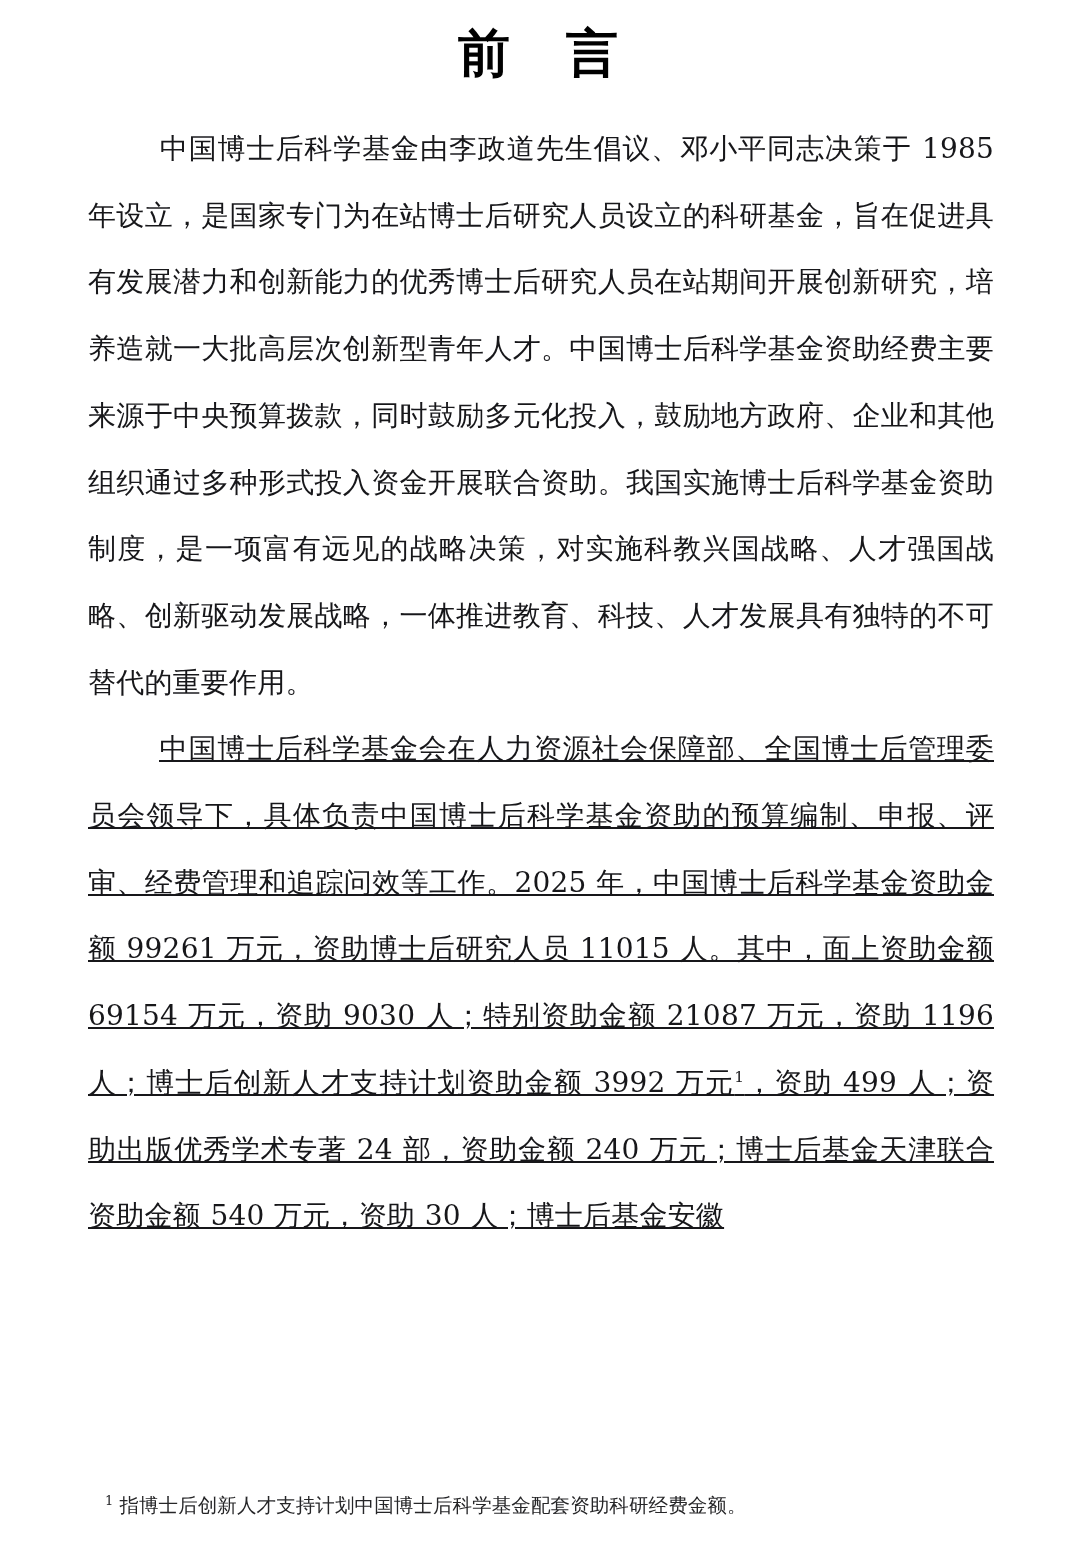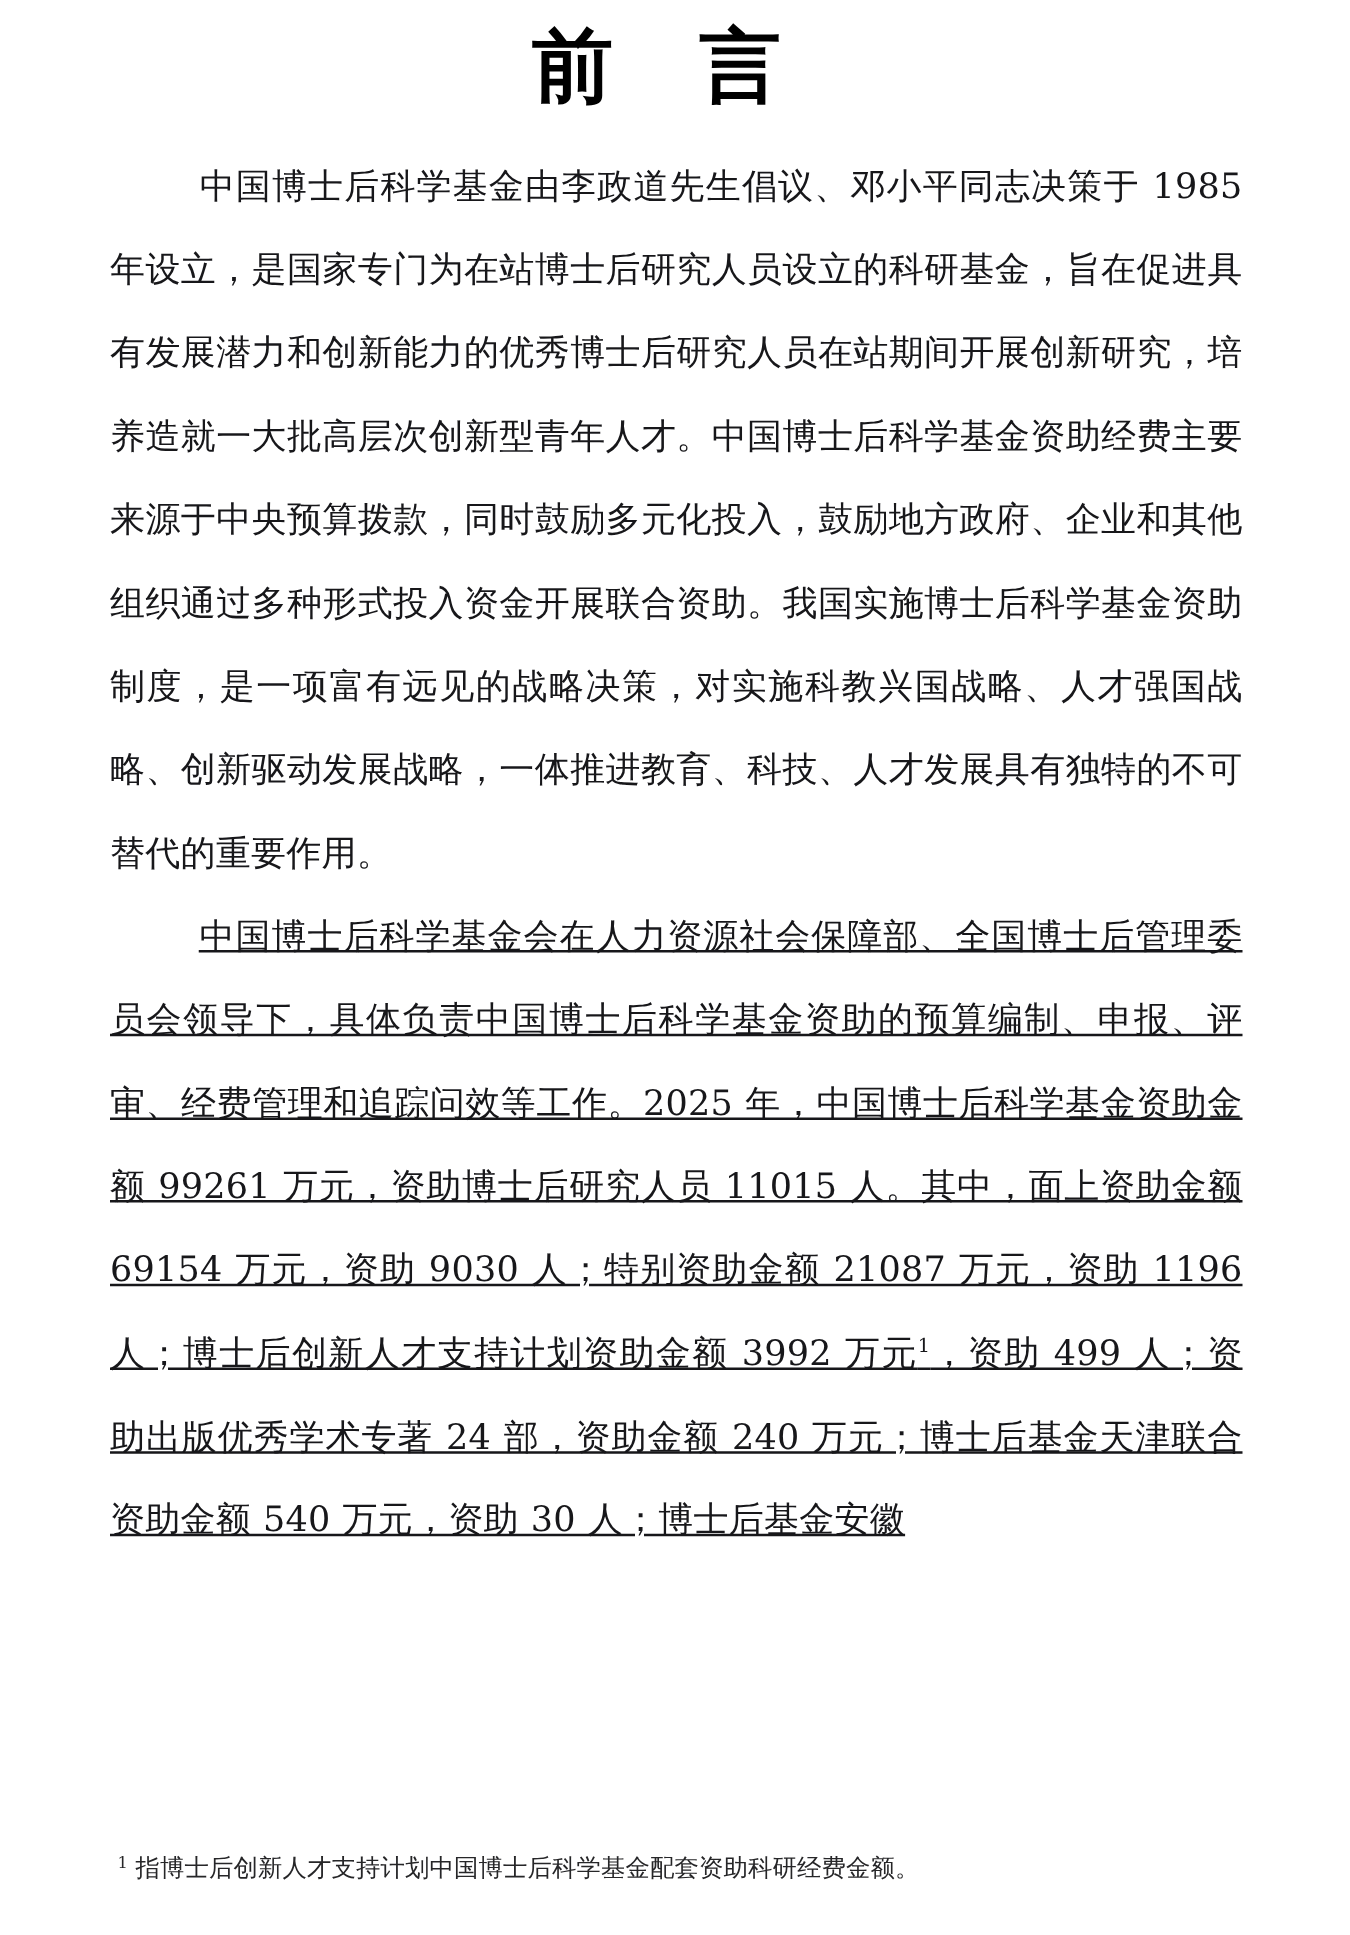--- a/index.html
+++ b/index.html
@@ -22,26 +22,26 @@
     inset: 0;
     width: 1080px;
     height: 1548px;
     box-sizing: border-box;
   }
 
   
   .doc-title {
     position: absolute;
     top: 18px;
-    left: 0;
+    left: 13px;
     width: 1052px;
     text-align: center;
     font-family: "DejaVu Serif", "Liberation Serif", serif;
     font-weight: 700;
-    font-size: 65px;
+    font-size: 52px;
     line-height: 70px;
     letter-spacing: 2px;
     white-space: pre;
     color: #000000;
   }
 
   
   .body-block {
     position: absolute;
     top: 116px;
@@ -90,21 +90,21 @@
   .footnote-rule {
     width: 0px;
     height: 0px;
     border: none;
     margin: 0;
     padding: 0;
     display: block;
   }
 
   .footnote {
-    margin: 6px;
+    margin: 17px;
     font-family: "DejaVu Serif", "Liberation Serif", serif;
     font-size: 19.5px;
     line-height: 30px;
     color: #262628;
     letter-spacing: 0.1px;
     white-space: nowrap;
   }
 
   .footnote .fn-marker {
     font-size: 13px;

